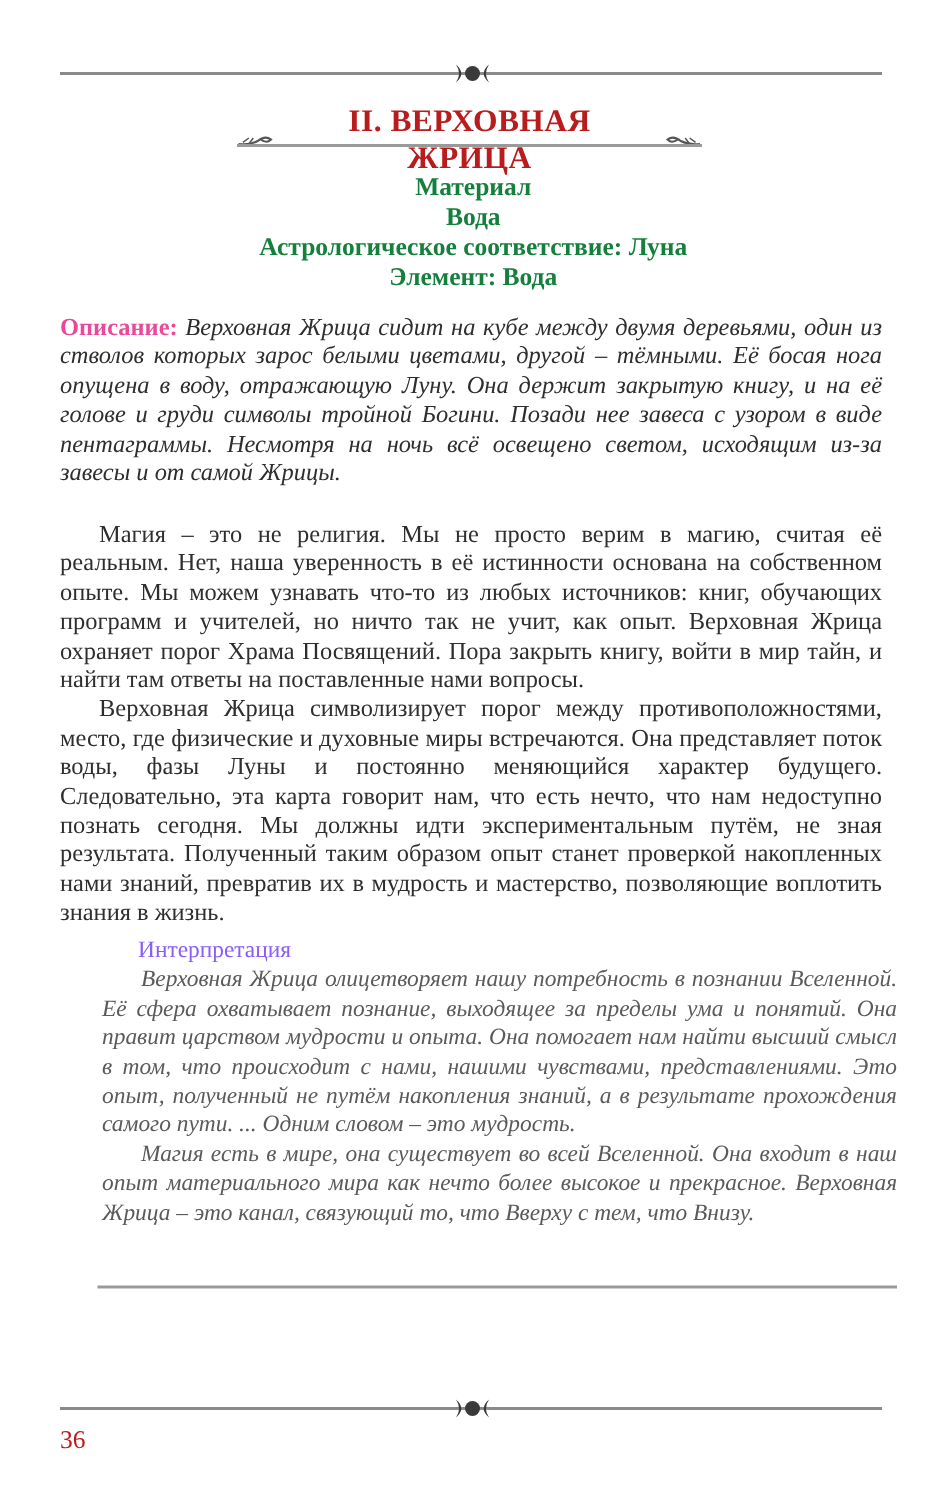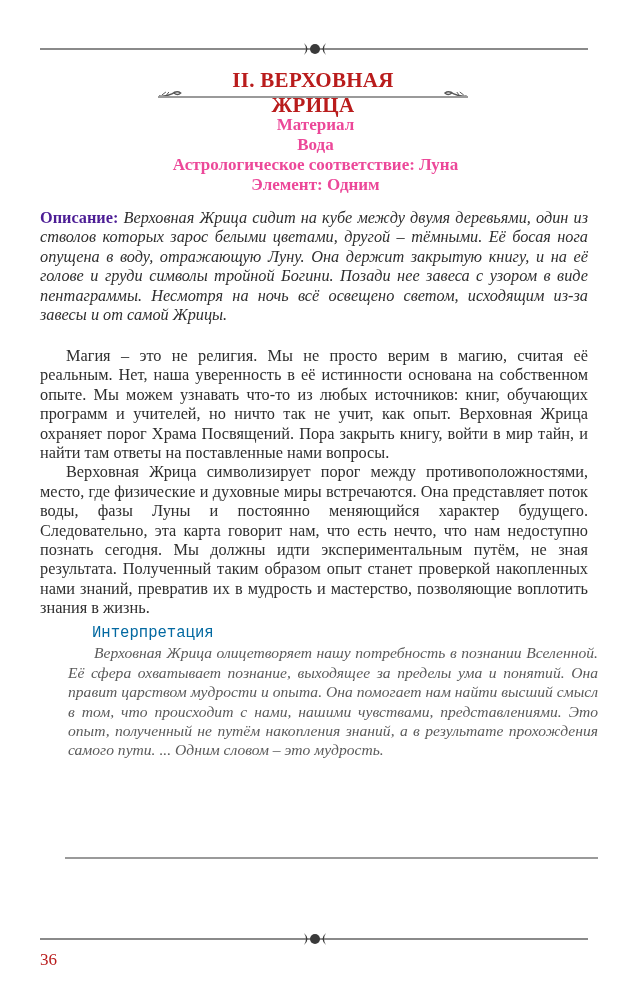--- a/index.html
+++ b/index.html
@@ -26,36 +26,36 @@
       font-family: "Liberation Serif", serif;
     }
     .title-underline {
       position: absolute; left: 158px; top: 96px; width: 310px; height: 1.5px;
       background: #9a9a9a;
     }
     .orn { display: inline-block; width: 26px; height: 12px; }
     .meta {
       position: absolute; left: 0; top: 115px; width: 631px;
       text-align: center; font-size: 17px; font-weight: bold; line-height: 20px;
-      color: #ec4899;
+      color: #15803d;
     }
     .para {
       position: absolute; left: 40px; width: 548px;
       font-size: 16.3px; line-height: 19.4px; text-align: justify;
       color: #2e2e2e;
     }
-    .desc-label { font-weight: bold; font-style: normal; color: #4c1d95; }
+    .desc-label { font-weight: bold; font-style: normal; color: #ec4899; }
     .desc-text { font-style: italic; }
     .indent { text-indent: 26px; }
     .interp {
       position: absolute; left: 68px; width: 530px;
       font-size: 15.6px; line-height: 19.4px; text-align: justify;
       color: #5a5a5a;
     }
-    .interp-title { font-style: normal; color: #0369a1; font-family: Liberation Mono, monospace; }
+    .interp-title { font-style: normal; color: #8b5cf6; }
     .interp p { margin: 0; font-style: italic; text-indent: 26px; }
     .interp-rule {
       position: absolute; left: 65px; top: 857px; width: 533px; height: 1.5px;
       background: #9a9a9a;
     }
     .page-num {
       position: absolute; left: 40px; top: 950px; font-size: 17px; color: #b91c1c;
     }
     p { margin: 0; }
   </style>
@@ -81,35 +81,36 @@
       <path d="M22,8 L18,5 M18,9 L15,5" stroke="#555" stroke-width="1"></path>
     </svg>
   </span>
 </div>
 <div class="title-underline"></div>
 
 <div class="meta">
   <div>Материал</div>
   <div>Вода</div>
   <div>Астрологическое соответствие: Луна</div>
-  <div>Элемент: Одним</div>
+  <div>Элемент: Вода</div>
 </div>
 
 <div class="para" style="top:208px;">
   <p><span class="desc-label">Описание:</span><span class="desc-text"> Верховная Жрица сидит на кубе между двумя деревьями, один из стволов которых зарос белыми цветами, другой – тёмными. Её босая нога опущена в воду, отражающую Луну. Она держит закрытую книгу, и на её голове и груди символы тройной Богини. Позади нее завеса с узором в виде пентаграммы. Несмотря на ночь всё освещено светом, исходящим из-за завесы и от самой Жрицы.</span></p>
 </div>
 
 <div class="para" style="top:346px;">
   <p class="indent">Магия – это не религия. Мы не просто верим в магию, считая её реальным. Нет, наша уверенность в её истинности основана на собственном опыте. Мы можем узнавать что-то из любых источников: книг, обучающих программ и учителей, но ничто так не учит, как опыт. Верховная Жрица охраняет порог Храма Посвящений. Пора закрыть книгу, войти в мир тайн, и найти там ответы на поставленные нами вопросы.</p>
   <p class="indent">Верховная Жрица символизирует порог между противоположностями, место, где физические и духовные миры встречаются. Она представляет поток воды, фазы Луны и постоянно меняющийся характер будущего. Следовательно, эта карта говорит нам, что есть нечто, что нам недоступно познать сегодня. Мы должны идти экспериментальным путём, не зная результата. Полученный таким образом опыт станет проверкой накопленных нами знаний, превратив их в мудрость и мастерство, позволяющие воплотить знания в жизнь.</p>
 </div>
 
 <div class="interp" style="top:624px;">
   <div class="interp-title" style="padding-left:24px;">Интерпретация</div>
   <p>Верховная Жрица олицетворяет нашу потребность в познании Вселенной. Её сфера охватывает познание, выходящее за пределы ума и понятий. Она правит царством мудрости и опыта. Она помогает нам найти высший смысл в том, что происходит с нами, нашими чувствами, представлениями. Это опыт, полученный не путём накопления знаний, а в результате прохождения самого пути. ... Одним словом – это мудрость.</p>
+  <p>Магия есть в мире, она существует во всей Вселенной. Она входит в наш опыт материального мира как нечто более высокое и прекрасное. Верховная Жрица – это канал, связующий то, что Вверху с тем, что Внизу.</p>
 </div>
 <div class="interp-rule"></div>
 
 <div class="rule" style="top:938px;"></div>
 <svg class="moon" style="left:302px; top:932px;" viewBox="0 0 26 14">
   <circle cx="13" cy="7" r="5" fill="#3a3a3a"></circle>
   <path d="M2,1 Q9,7 2,13 Q6,7 2,1 Z" fill="#3a3a3a"></path>
   <path d="M24,1 Q17,7 24,13 Q20,7 24,1 Z" fill="#3a3a3a"></path>
 </svg>
 

